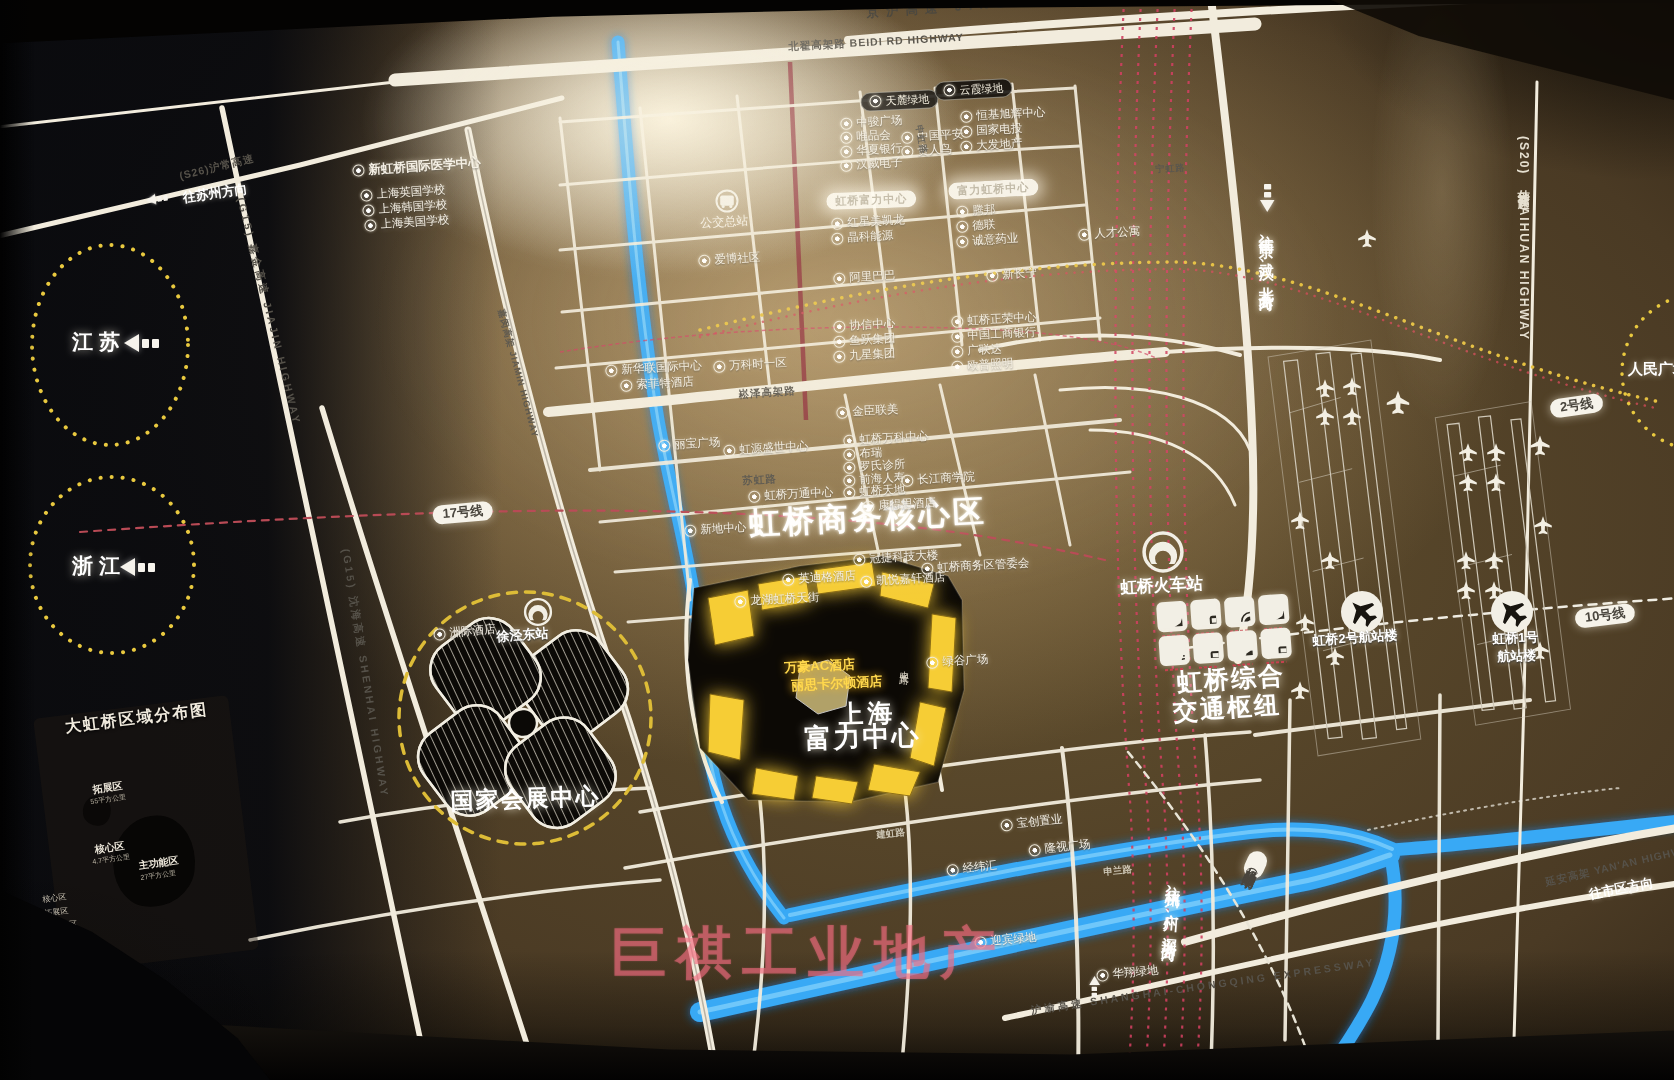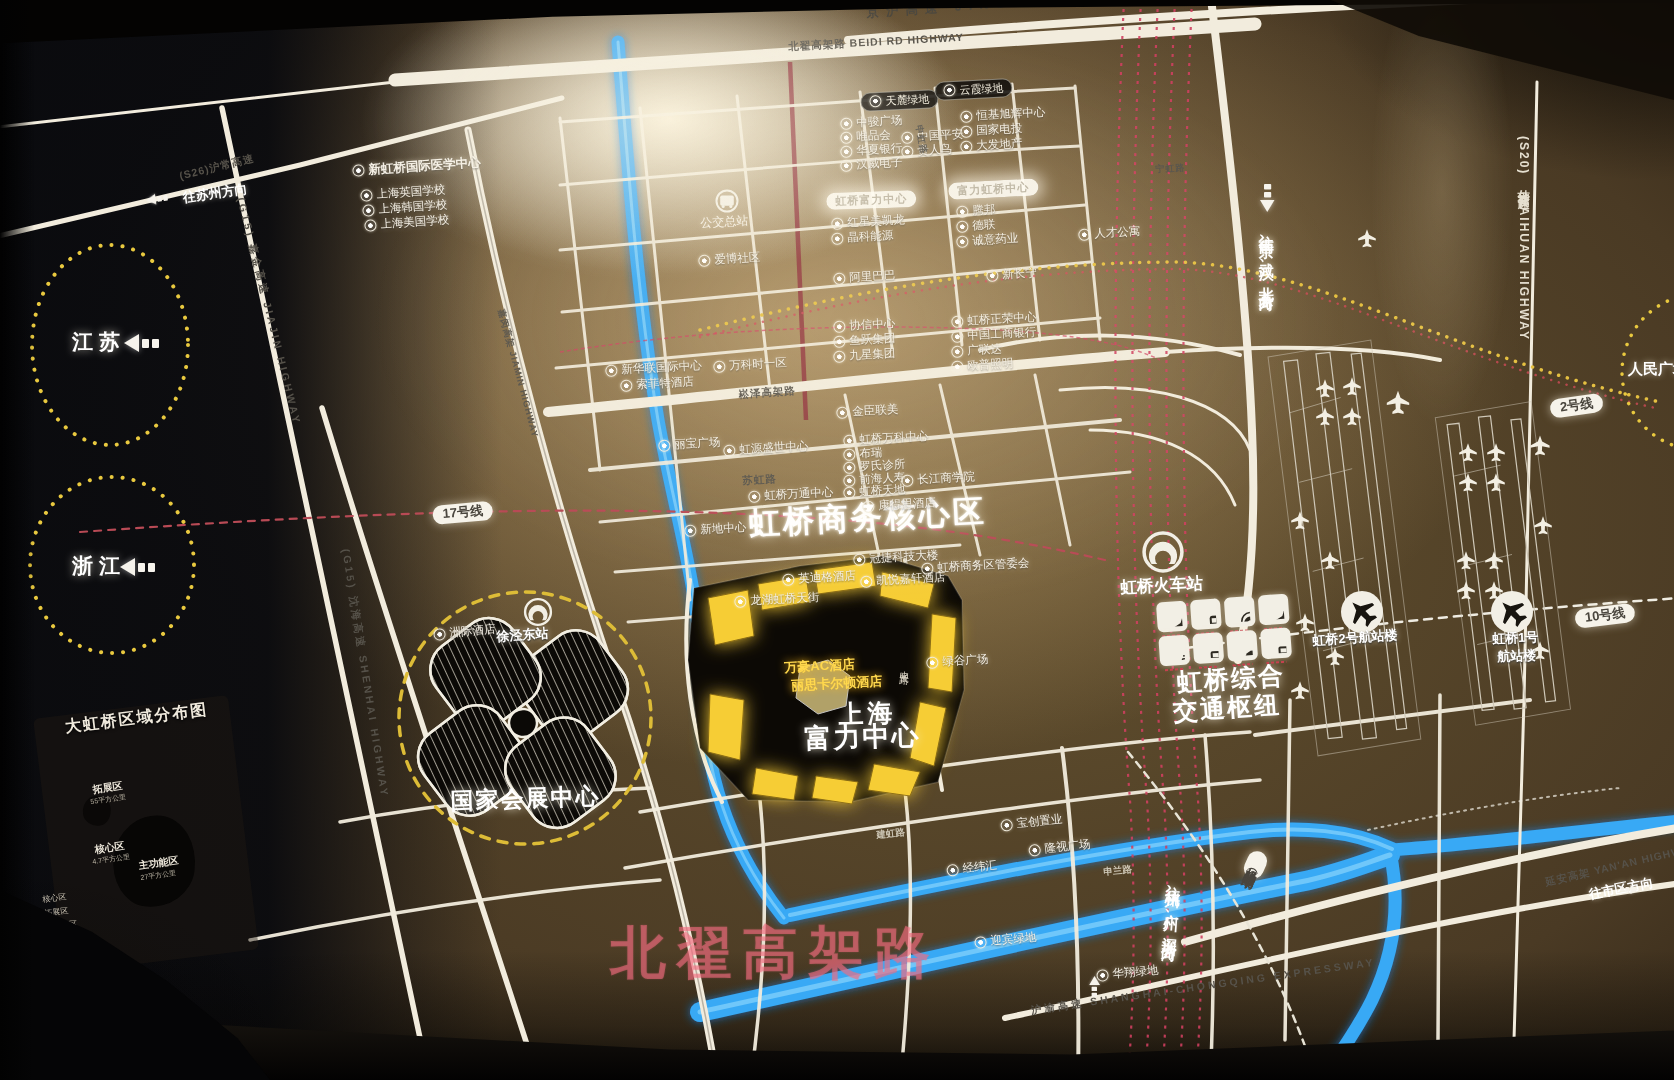--- a/index.html
+++ b/index.html
@@ -708,21 +708,21 @@
           <use href="#i-car"></use>
         </svg>
       </div>
       <div class="tile">
         <svg viewBox="-10 -10 20 20">
           <use href="#i-bus"></use>
         </svg>
       </div>
     </div>
 
-  <div class="wm">北翟高架路</div>
+  <div class="wm">巨祺工业地产</div>
 
   <div class="glareov"></div>
   <div class="bezel">
     <div class="bz top"></div>
     <div class="bz tr"></div>
     <div class="bz bottom"></div>
     <div class="bz bl"></div>
     <div class="bz left"></div>
   </div>
 </div>

